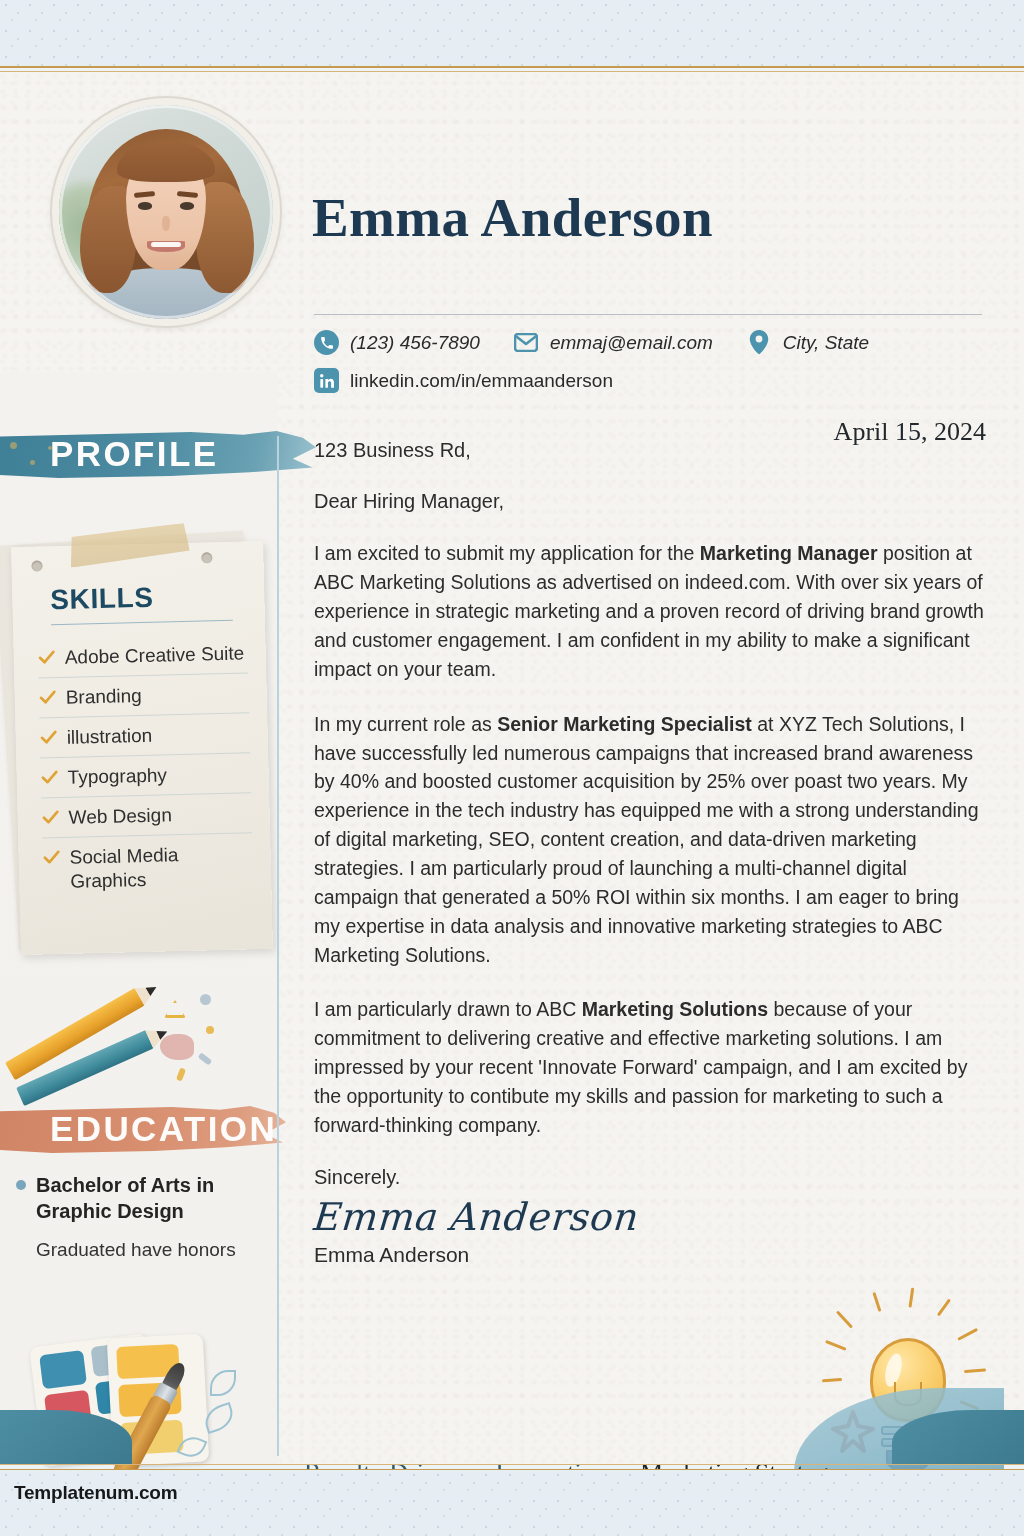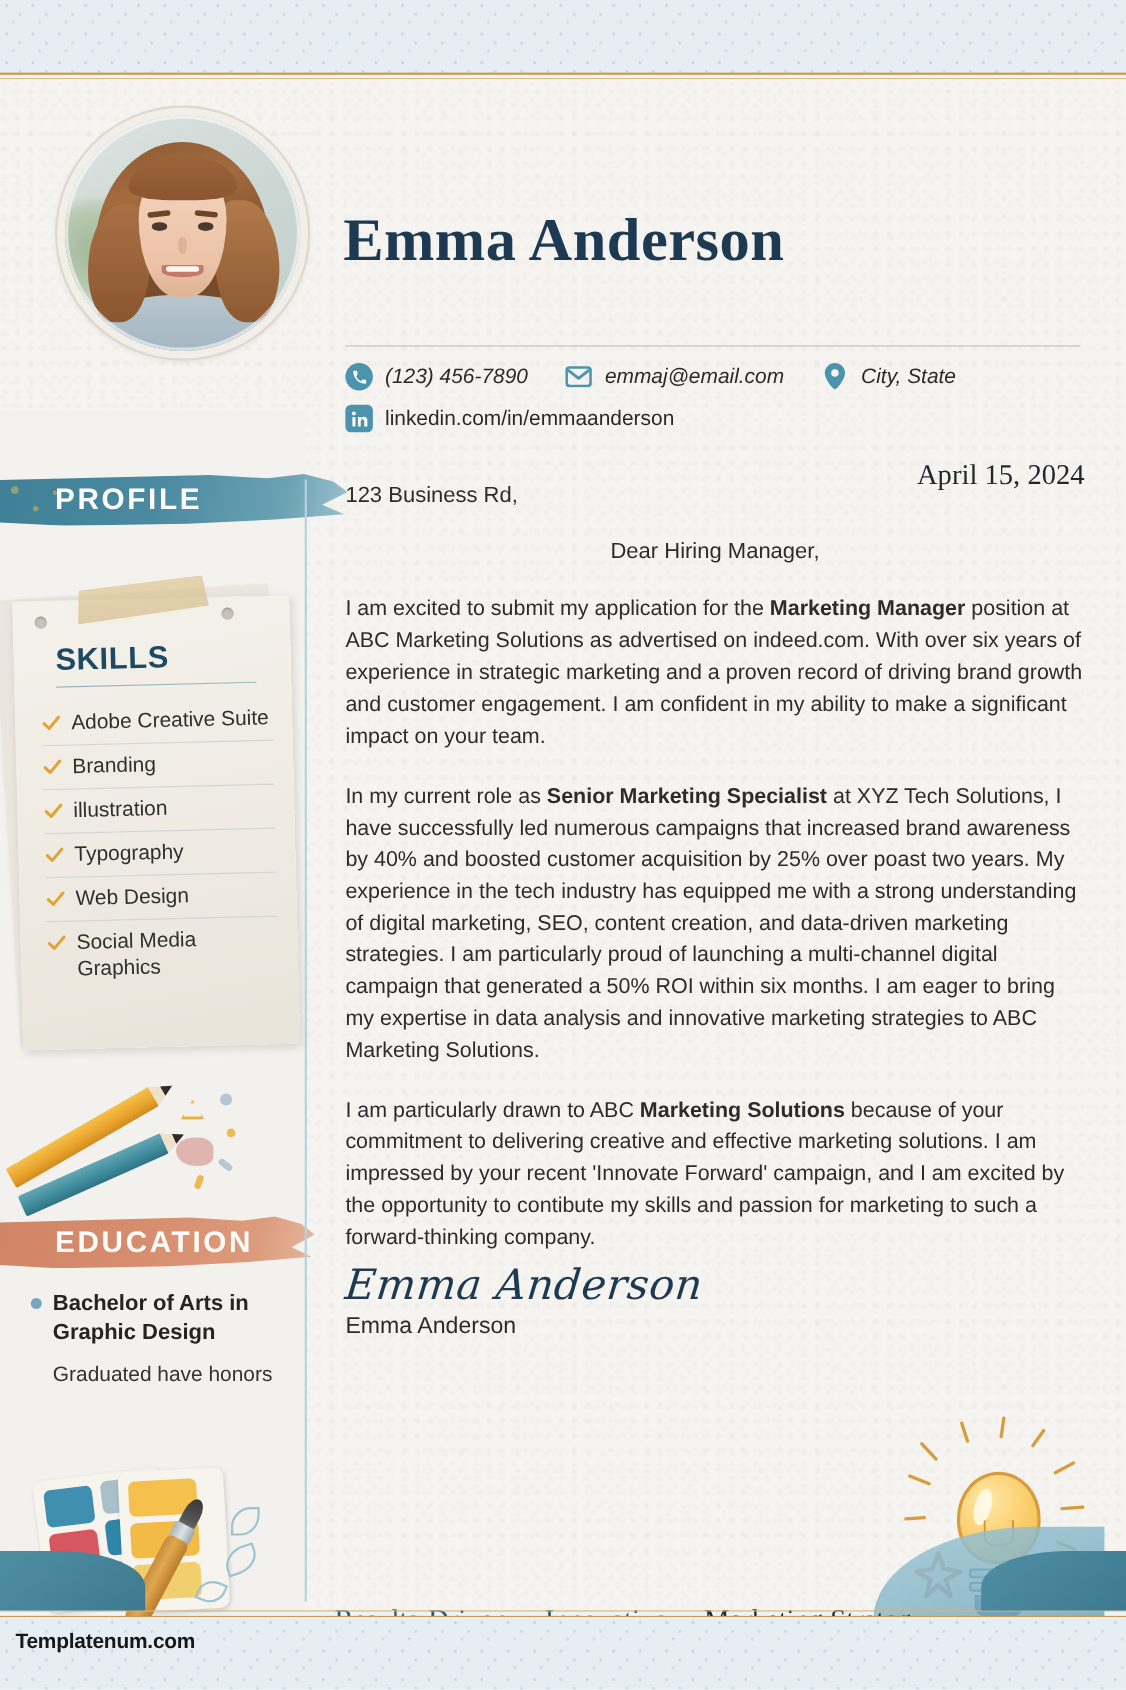--- a/index.html
+++ b/index.html
@@ -177,21 +177,21 @@
     position: absolute; inset: 0;
     clip-path: polygon(0% 14%, 62% 4%, 78% 10%, 88% 2%, 96% 16%, 100% 36%,
                        93% 60%, 99% 78%, 80% 88%, 56% 96%, 22% 100%, 0% 92%);
   }
   #banner-profile { top: 58px; }
   #banner-profile .brush-shape { background: linear-gradient(100deg,#3f7f95 0%,#4b8aa0 48%,#6ba2b4 82%,#9cc2cf 100%); }
   #banner-education { top: 733px; width: 300px; }
   #banner-education .brush-shape { background: linear-gradient(100deg,#cf8465 0%,#d78e6e 50%,#dd9b7d 82%,#e6b69d 100%); }
   .brush-label {
     position: relative; z-index: 2; color: #fdfcfa;
-    font-size: 27px; font-weight: 700; letter-spacing: 2.4px;
+    font-size: 35px; font-weight: 700; letter-spacing: 2.4px;
     margin-left: 64px;
   }
   .brush-fleck {
     position: absolute; border-radius: 50%; background: rgba(222,180,92,.55);
   }
 
   
   #skills-note {
     position: absolute; left: 16px; top: 172px; width: 252px; height: 408px;
     background: linear-gradient(170deg,#f4f1ea 0%,#efebe2 55%,#e9e4da 100%);
@@ -265,21 +265,21 @@
     clip-path: polygon(50% 0, 100% 100%, 0 100%);
     background: transparent;
   }
   #doodle-blob {
     left: 166px; top: 62px; width: 34px; height: 26px;
     background: #dba6a0; border-radius: 54% 46% 40% 60%; opacity: .8;
   }
   .fleck-sm { position: absolute; border-radius: 2px; }
 
   
-  #edu-list { position: absolute; left: 28px; top: 800px; width: 250px; }
+  #edu-list { position: absolute; left: 16px; top: 800px; width: 250px; }
   #edu-degree {
     display: flex; gap: 10px; align-items: flex-start;
     font-size: 20px; font-weight: 700; color: #242424; line-height: 1.32;
   }
   .bullet-dot {
     flex: 0 0 auto; width: 10px; height: 10px; margin-top: 8px;
     border-radius: 50%; background: #7aa6bd;
   }
   #edu-school {
     margin: 14px 0 0 20px; font-size: 19px; color: #333; line-height: 1.38;
@@ -316,21 +316,21 @@
   }
 
   
   #letter { position: absolute; left: 314px; top: 364px; width: 672px; }
   #recipient { font-size: 20px; color: #2c2c2c; line-height: 1.42; }
   .para {
     margin-top: 26px; font-size: 19.5px; color: #2c2c2c;
     line-height: 1.48; text-align: left;
   }
   .para b { font-weight: 700; }
-  #salutation { margin-top: 26px; font-size: 20px; color: #2c2c2c; text-align: center; }
+  #salutation { margin-top: 26px; font-size: 20px; color: #2c2c2c; }
   #closing { margin-top: 26px; font-size: 20px; color: #2c2c2c; }
   #signature {
     margin-top: 6px; font-family: "DejaVu Serif", serif;
     font-style: italic; font-size: 38px; color: #1d3a52;
     letter-spacing: .5px; transform: skewX(-6deg);
   }
   #signed-name { margin-top: 4px; font-size: 21px; color: #2c2c2c; }
 
   #tagline {
     position: absolute; left: 304px; top: 1386px;
@@ -618,20 +618,21 @@
       </div>
 
       <div id="salutation">Dear Hiring Manager,</div>
 
       <p class="para"><span>I am excited to submit my application for the </span><b>Marketing Manager</b><span> position at ABC Marketing Solutions as advertised on indeed.com. With over six years of experience in strategic marketing and a proven record of driving brand growth and customer engagement. I am confident in my ability to make a significant impact on your team.</span></p>
 
       <p class="para"><span>In my current role as </span><b>Senior Marketing Specialist</b><span> at XYZ Tech Solutions, I have successfully led numerous campaigns that increased brand awareness by 40% and boosted customer acquisition by 25% over poast two years. My experience in the tech industry has equipped me with a strong understanding of digital marketing, SEO, content creation, and data-driven marketing strategies. I am particularly proud of launching a multi-channel digital campaign that generated a 50% ROI within six months. I am eager to bring my expertise in data analysis and innovative marketing strategies to ABC Marketing Solutions.</span></p>
 
       <p class="para"><span>I am particularly drawn to ABC </span><b>Marketing Solutions</b><span> because of your commitment to delivering creative and effective marketing solutions. I am impressed by your recent 'Innovate Forward' campaign, and I am excited by the opportunity to contibute my skills and passion for marketing to such a forward-thinking company.</span></p>
 
+      <div id="closing">Sincerely.</div>
       <div id="signature">Emma Anderson</div>
       <div id="signed-name">Emma Anderson</div>
     </div>
 
     <div id="bulb">
       <span class="ray" style="left:28px;top:44px;width:22px;transform:rotate(-158deg)"></span>
       <span class="ray" style="left:34px;top:22px;width:22px;transform:rotate(-133deg)"></span>
       <span class="ray" style="left:62px;top:6px;width:20px;transform:rotate(-108deg)"></span>
       <span class="ray" style="left:92px;top:2px;width:20px;transform:rotate(-82deg)"></span>
       <span class="ray" style="left:120px;top:10px;width:20px;transform:rotate(-54deg)"></span>

